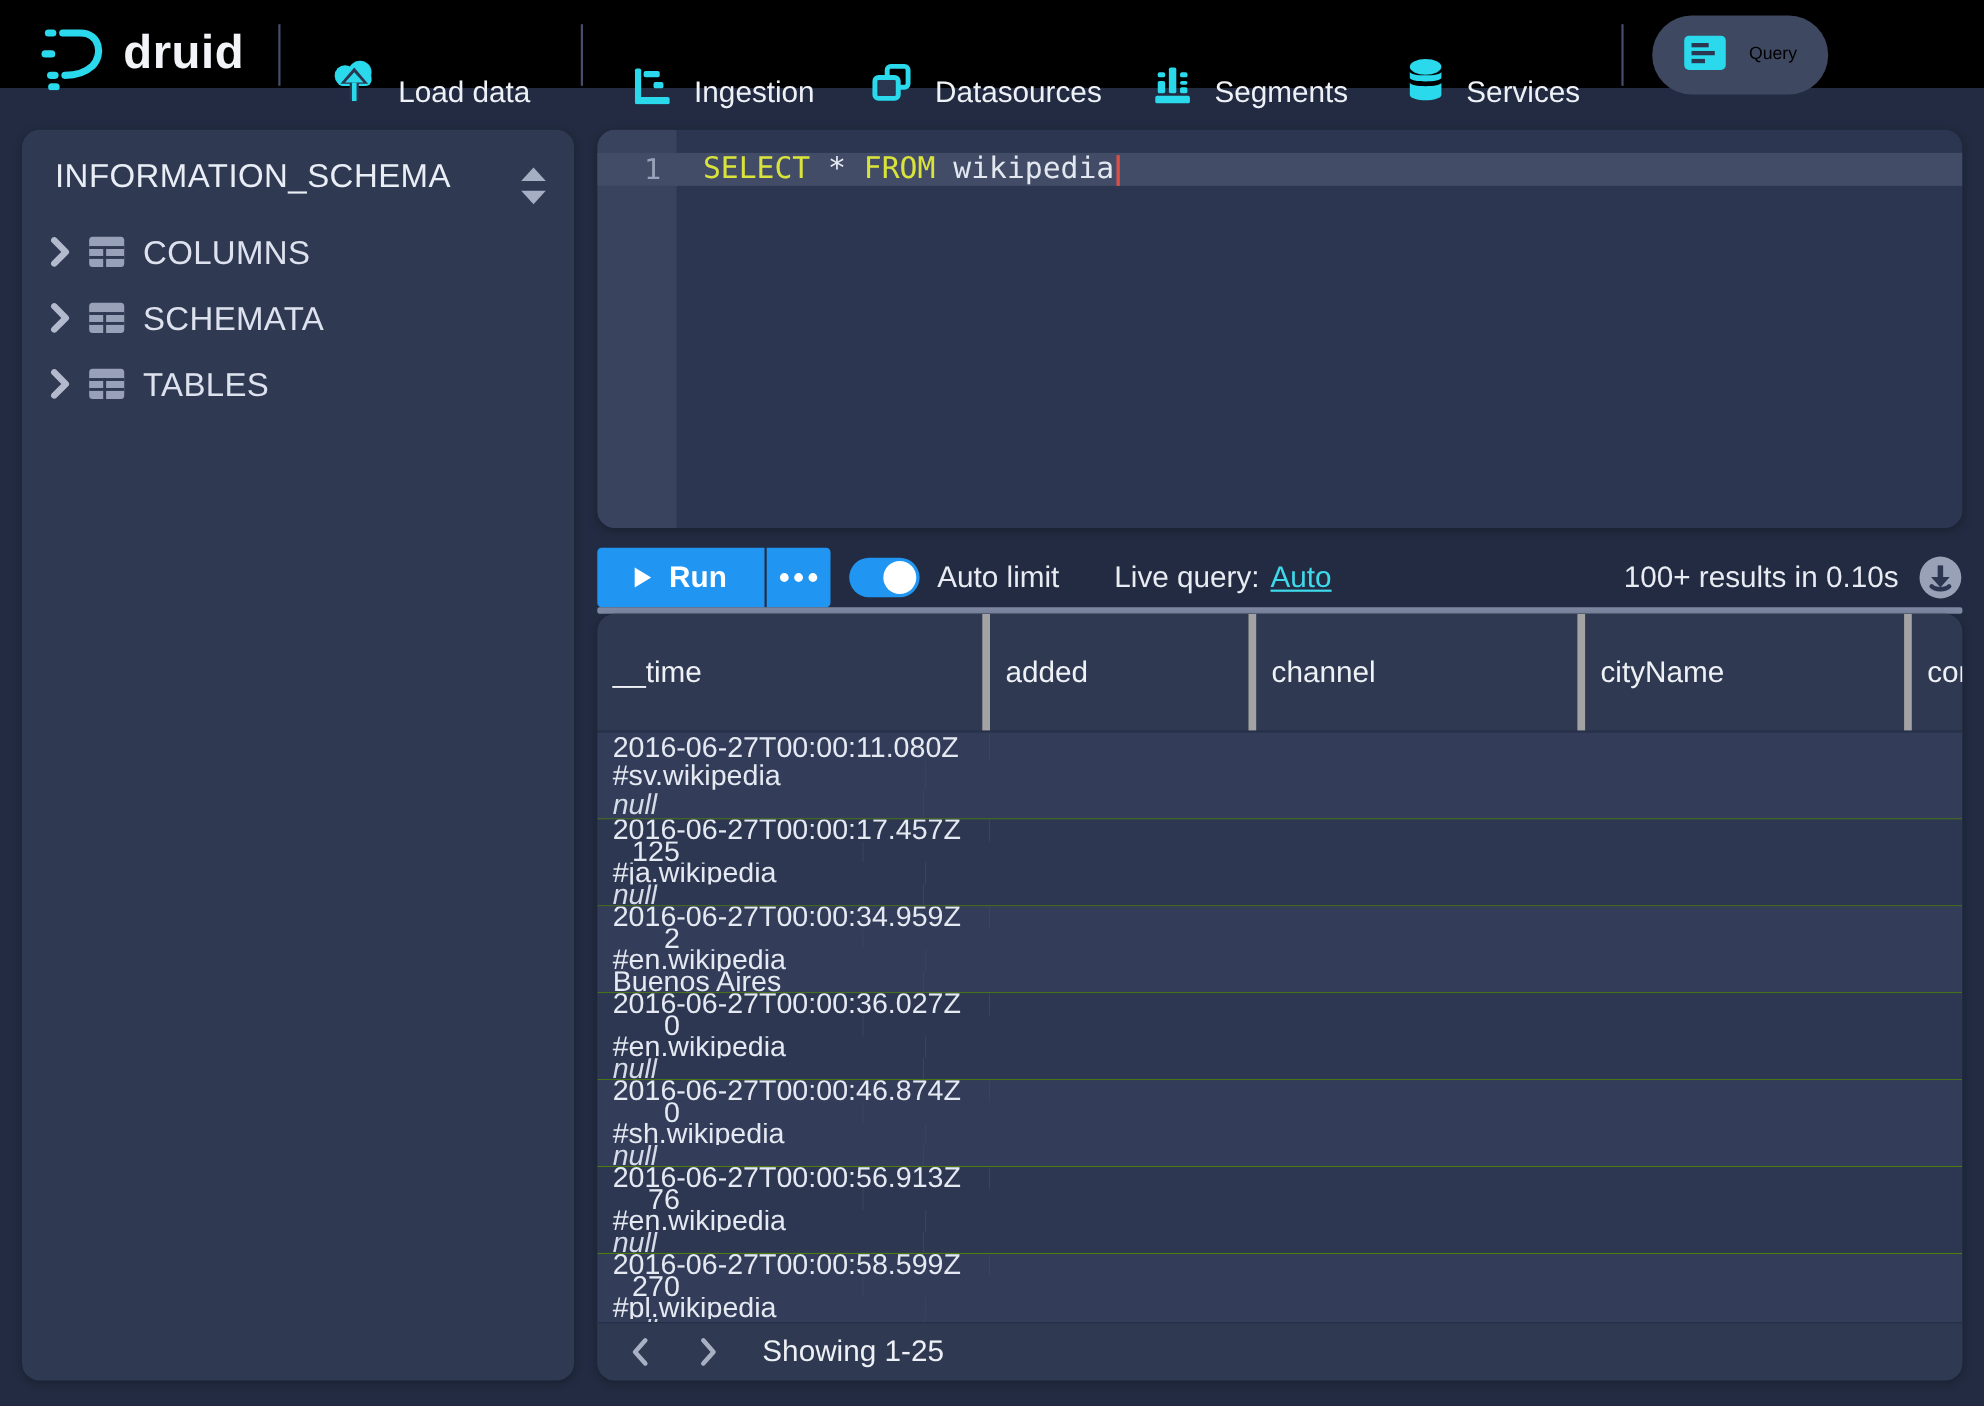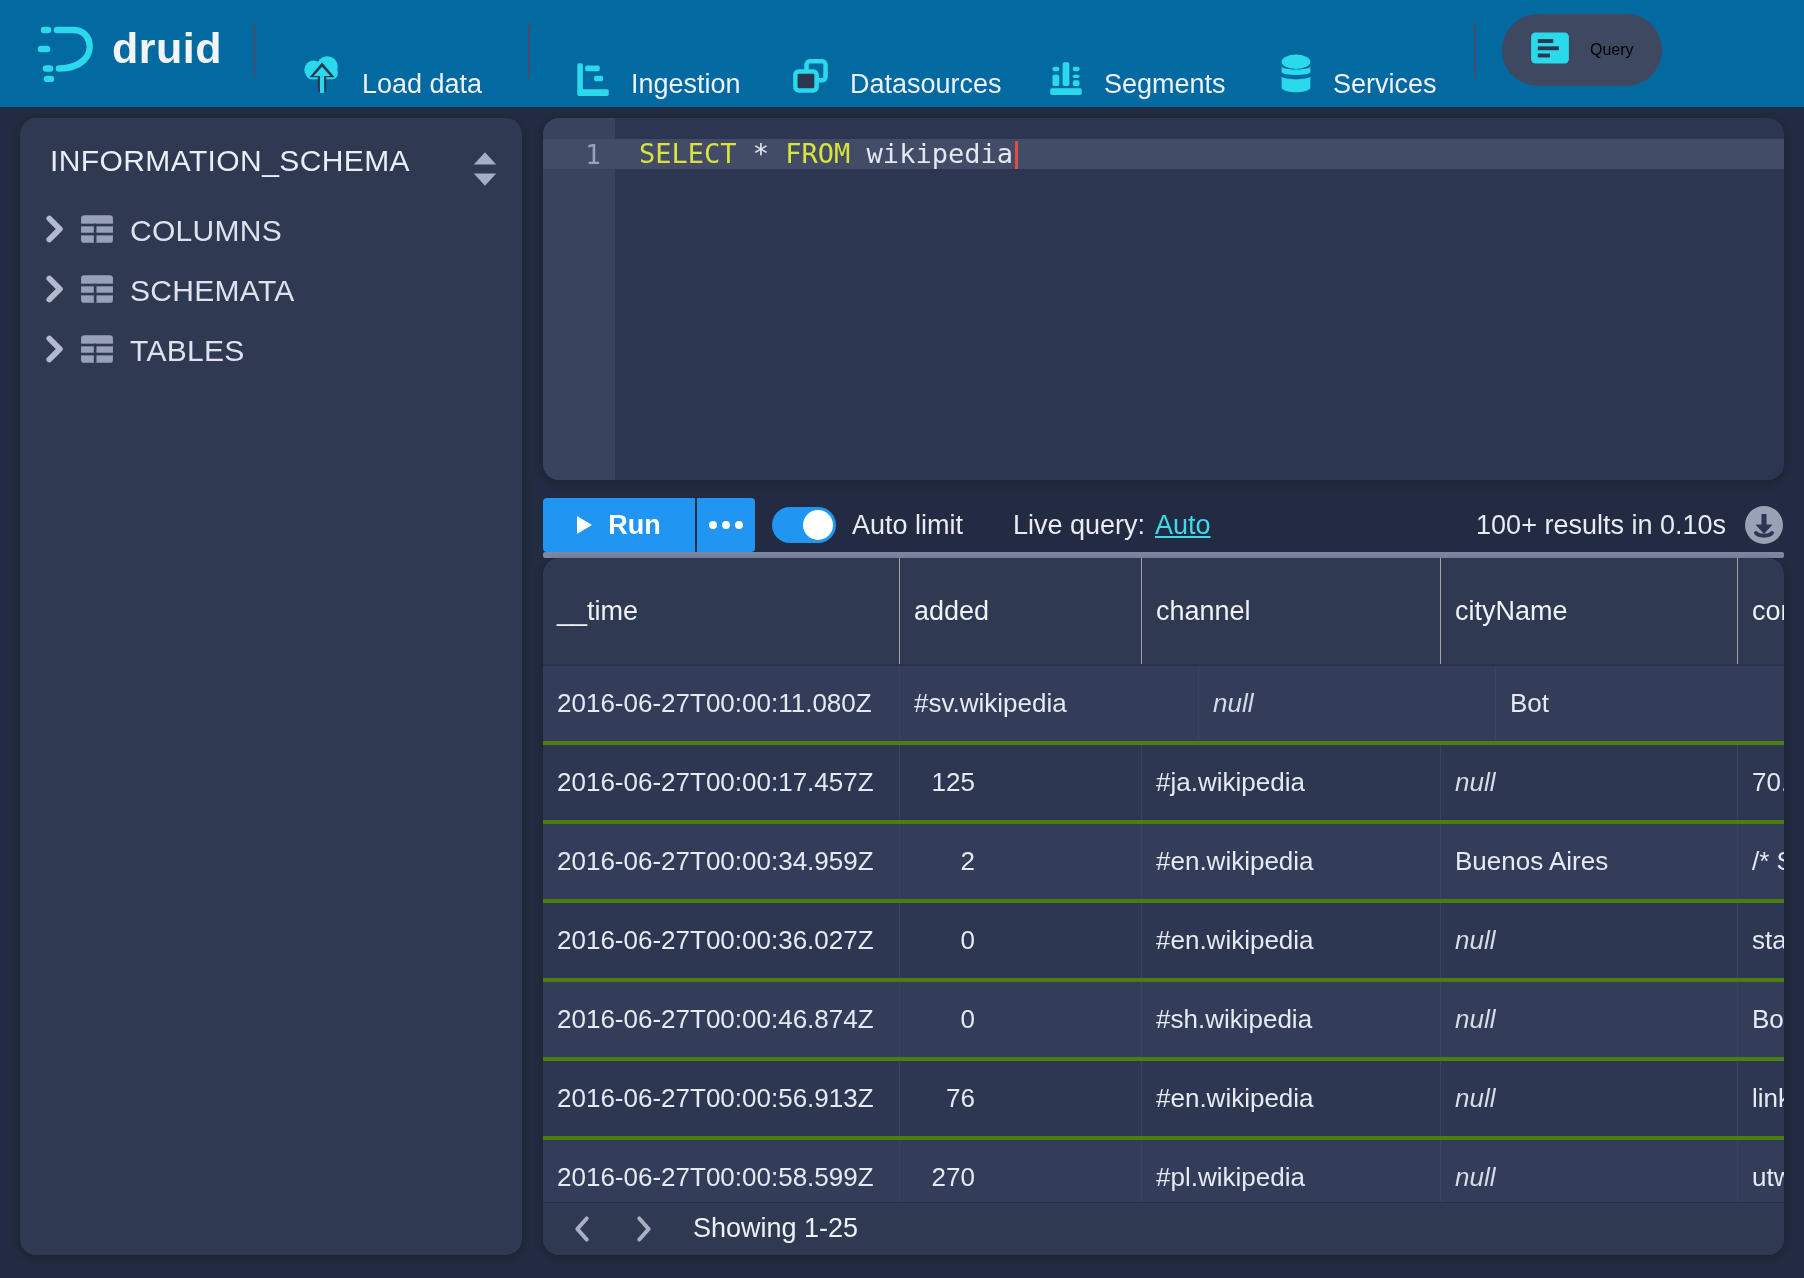--- a/index.html
+++ b/index.html
@@ -1,21 +1,21 @@
 <!DOCTYPE html>
 <html><head>
 <meta charset="utf-8">
 <style>
   * { margin:0; padding:0; box-sizing:border-box; }
   html,body { background:#1d2538; }
   body { font-family:"Liberation Sans","DejaVu Sans",sans-serif; }
   #app { position:relative; width:1804px; height:1278px; background:#222b41; overflow:hidden; }
 
   
-  .navbar { position:absolute; left:0; top:0; width:1804px; height:107px; background:#0369a1; }
+  .navbar { position:absolute; left:0; top:0; width:1804px; height:80px; background:#000000; }
   .brand-mark { position:absolute; left:36px; top:18px; }
   .brand-text { position:absolute; left:112px; top:24px; font-size:43px; font-weight:600; color:#f2f4f8; letter-spacing:.5px; }
   .nav-divider { position:absolute; top:22px; width:2px; height:56px; background:#454f6b; }
   .nav-item { position:absolute; top:0; height:100px; display:flex; align-items:flex-end; gap:20px; cursor:pointer; }
   .nav-item .lbl { font-size:27px; color:#eef1f6; white-space:nowrap; }
   .nav-pill { position:absolute; left:1502px; top:14px; height:72px; padding:0 28px; border-radius:36px; background:#3e4861; display:flex; align-items:center; gap:20px;justify-content:flex-end; }
 
   
   .panel { position:absolute; background:#2f3952; border-radius:16px; box-shadow:0 2px 8px rgba(0,0,0,.25); }
 
@@ -50,23 +50,23 @@
   .tb-label { position:absolute; top:0; height:54px; line-height:54px; font-size:27px; color:#e8ebf2; white-space:nowrap; }
   .lq-value { color:#3ed9ea;text-decoration:underline; }
   .results-text { position:absolute; right:58px; top:0; height:54px; line-height:54px; font-size:27px; color:#e8ebf2; white-space:nowrap; }
   .dl-btn { position:absolute; right:0; top:7px; width:40px; height:40px; cursor:pointer; }
 
   .splitter { position:absolute; left:543px; top:552px; width:1241px; height:6px; background:#7e88a2; border-radius:2px; cursor:row-resize; }
 
   
   .results { left:543px; top:558px; width:1241px; height:697px; overflow:hidden; }
   .thead { display:flex; height:108px; border-bottom:2px solid #28314a; }
-  .th { display:flex; align-items:center; padding-left:14px; font-size:27px; color:#eef1f6; border-right:1px solid #a3a3a3; white-space:nowrap; overflow:hidden; }
+  .th { display:flex; align-items:center; padding-left:14px; font-size:27px; color:#eef1f6; border-right:7px solid #a3a3a3; white-space:nowrap; overflow:hidden; }
   .rows { height:536px; overflow:hidden; }
-  .tr { display:flex; height:79px; border-bottom:4px solid #4d7c0f; }
+  .tr { display:flex; height:79px; border-bottom:1px solid #4d7c0f;flex-direction:column; }
   .tr:nth-child(odd)  { background:#333d59; }
   .tr:nth-child(even) { background:#2d3751; }
   .td { display:flex; align-items:center; padding-left:14px; font-size:26px; color:#e5e9f2; border-right:1px solid #3a445e; white-space:nowrap; overflow:hidden; }
   .c-time { width:357px; }
   .c-added { width:242px; }
   .td.c-added { justify-content:flex-end; padding-right:166px; padding-left:0; }
   .c-channel { width:299px; }
   .c-city { width:297px; }
   .c-comment { flex:1; border-right:none; }
   .null-val { font-style:italic; color:#d6dbe8; }

